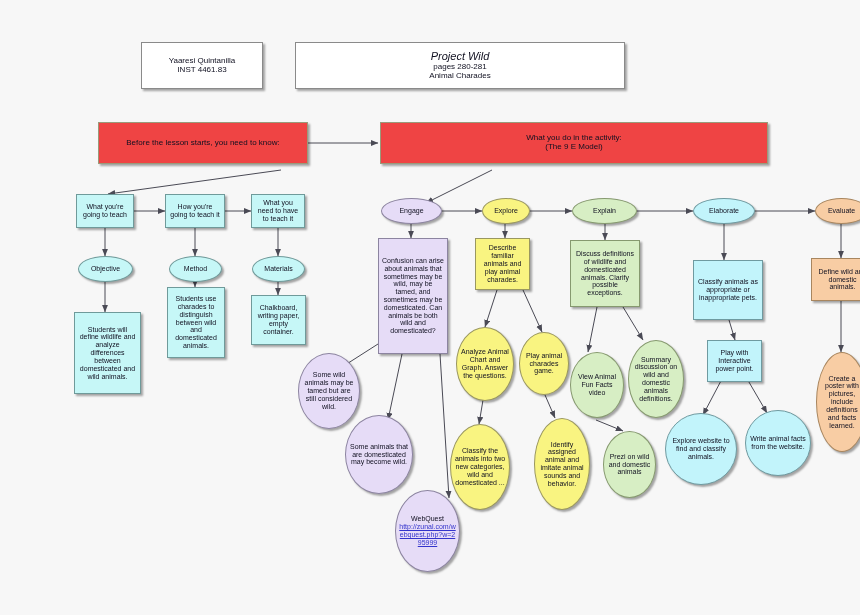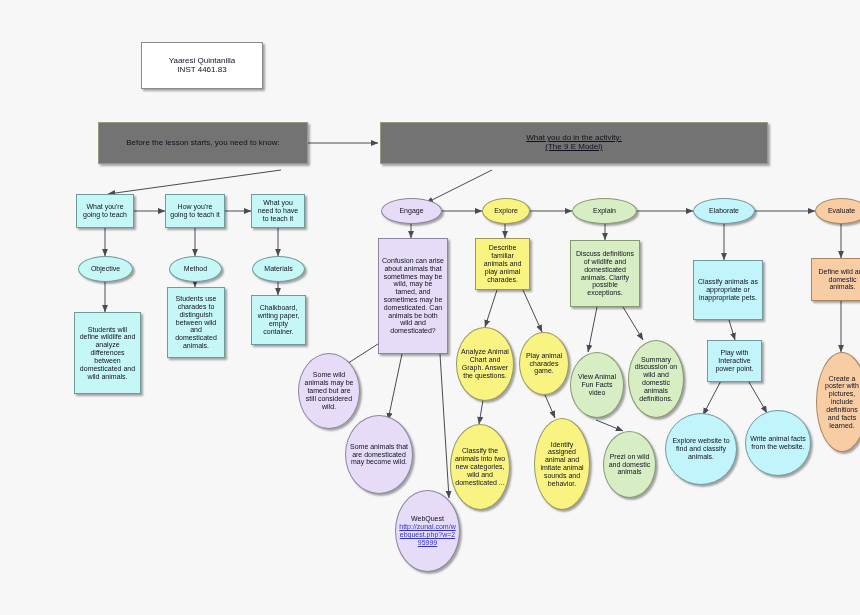--- a/index.html
+++ b/index.html
@@ -26,21 +26,21 @@
     border:1px solid #6e6e7a;
     box-shadow:2px 2px 2px rgba(0,0,0,0.34);
     overflow:hidden;
   }
   .rect{border-radius:0;}
   .ellipse{border-radius:50%;}
   .node .txt{display:block;padding:1px 3px;width:100%;}
 
   
   .c-white{background:#ffffff;border-color:#8a8a8a;}
-  .c-yellowbanner{background:#737373;border-color:#9a9a7a;}
+  .c-yellowbanner{background:#ef4444;border-color:#9a9a7a;}
   .c-cyan{background:#c6f7f7;border-color:#6f9a9a;}
   .c-purple{background:#e6dcf7;border-color:#8c84a0;}
   .c-yellow{background:#f9f481;border-color:#9a9760;}
   .c-green{background:#d7eec4;border-color:#86996f;}
   .c-cyan2{background:#c2f4fb;border-color:#6f9aa0;}
   .c-orange{background:#f8cda4;border-color:#a8865f;}
 
   .title-italic{font-style:italic;font-size:11px;}
   .link{color:#3333cc;text-decoration:underline;word-break:break-all;}
 </style>
@@ -106,26 +106,33 @@
     </g>
   </svg>
 
   <div class="node rect c-white" style="left:96px;top:42px;width:122px;height:47px;font-size:8px;">
     <span class="txt">
       <span>Yaaresi Quintanilla</span><br>
       <span>INST 4461.83</span>
     </span>
   </div>
 
+  <div class="node rect c-white" style="left:250px;top:42px;width:330px;height:47px;font-size:8px;">
+    <span class="txt">
+      <span class="title-italic">Project Wild</span><br>
+      <span>pages 280-281</span><br>
+      <span>Animal Charades</span>
+    </span>
+  </div>
 
   <div class="node rect c-yellowbanner" style="left:53px;top:122px;width:210px;height:42px;font-size:8px;">
     <span class="txt">Before the lesson starts, you need to know:</span>
   </div>
 
-  <div class="node rect c-yellowbanner" style="left:335px;top:122px;width:388px;height:42px;font-size:8px;text-decoration:underline;">
+  <div class="node rect c-yellowbanner" style="left:335px;top:122px;width:388px;height:42px;font-size:8px;">
     <span class="txt">
       <span>What you do in the activity:</span><br>
       <span>(The 9 E Model)</span>
     </span>
   </div>
 
   <div class="node rect c-cyan" style="left:31px;top:194px;width:58px;height:34px;font-size:7px;">
     <span class="txt">What you're going to teach</span>
   </div>
   <div class="node ellipse c-cyan" style="left:33px;top:256px;width:55px;height:26px;font-size:7px;">

